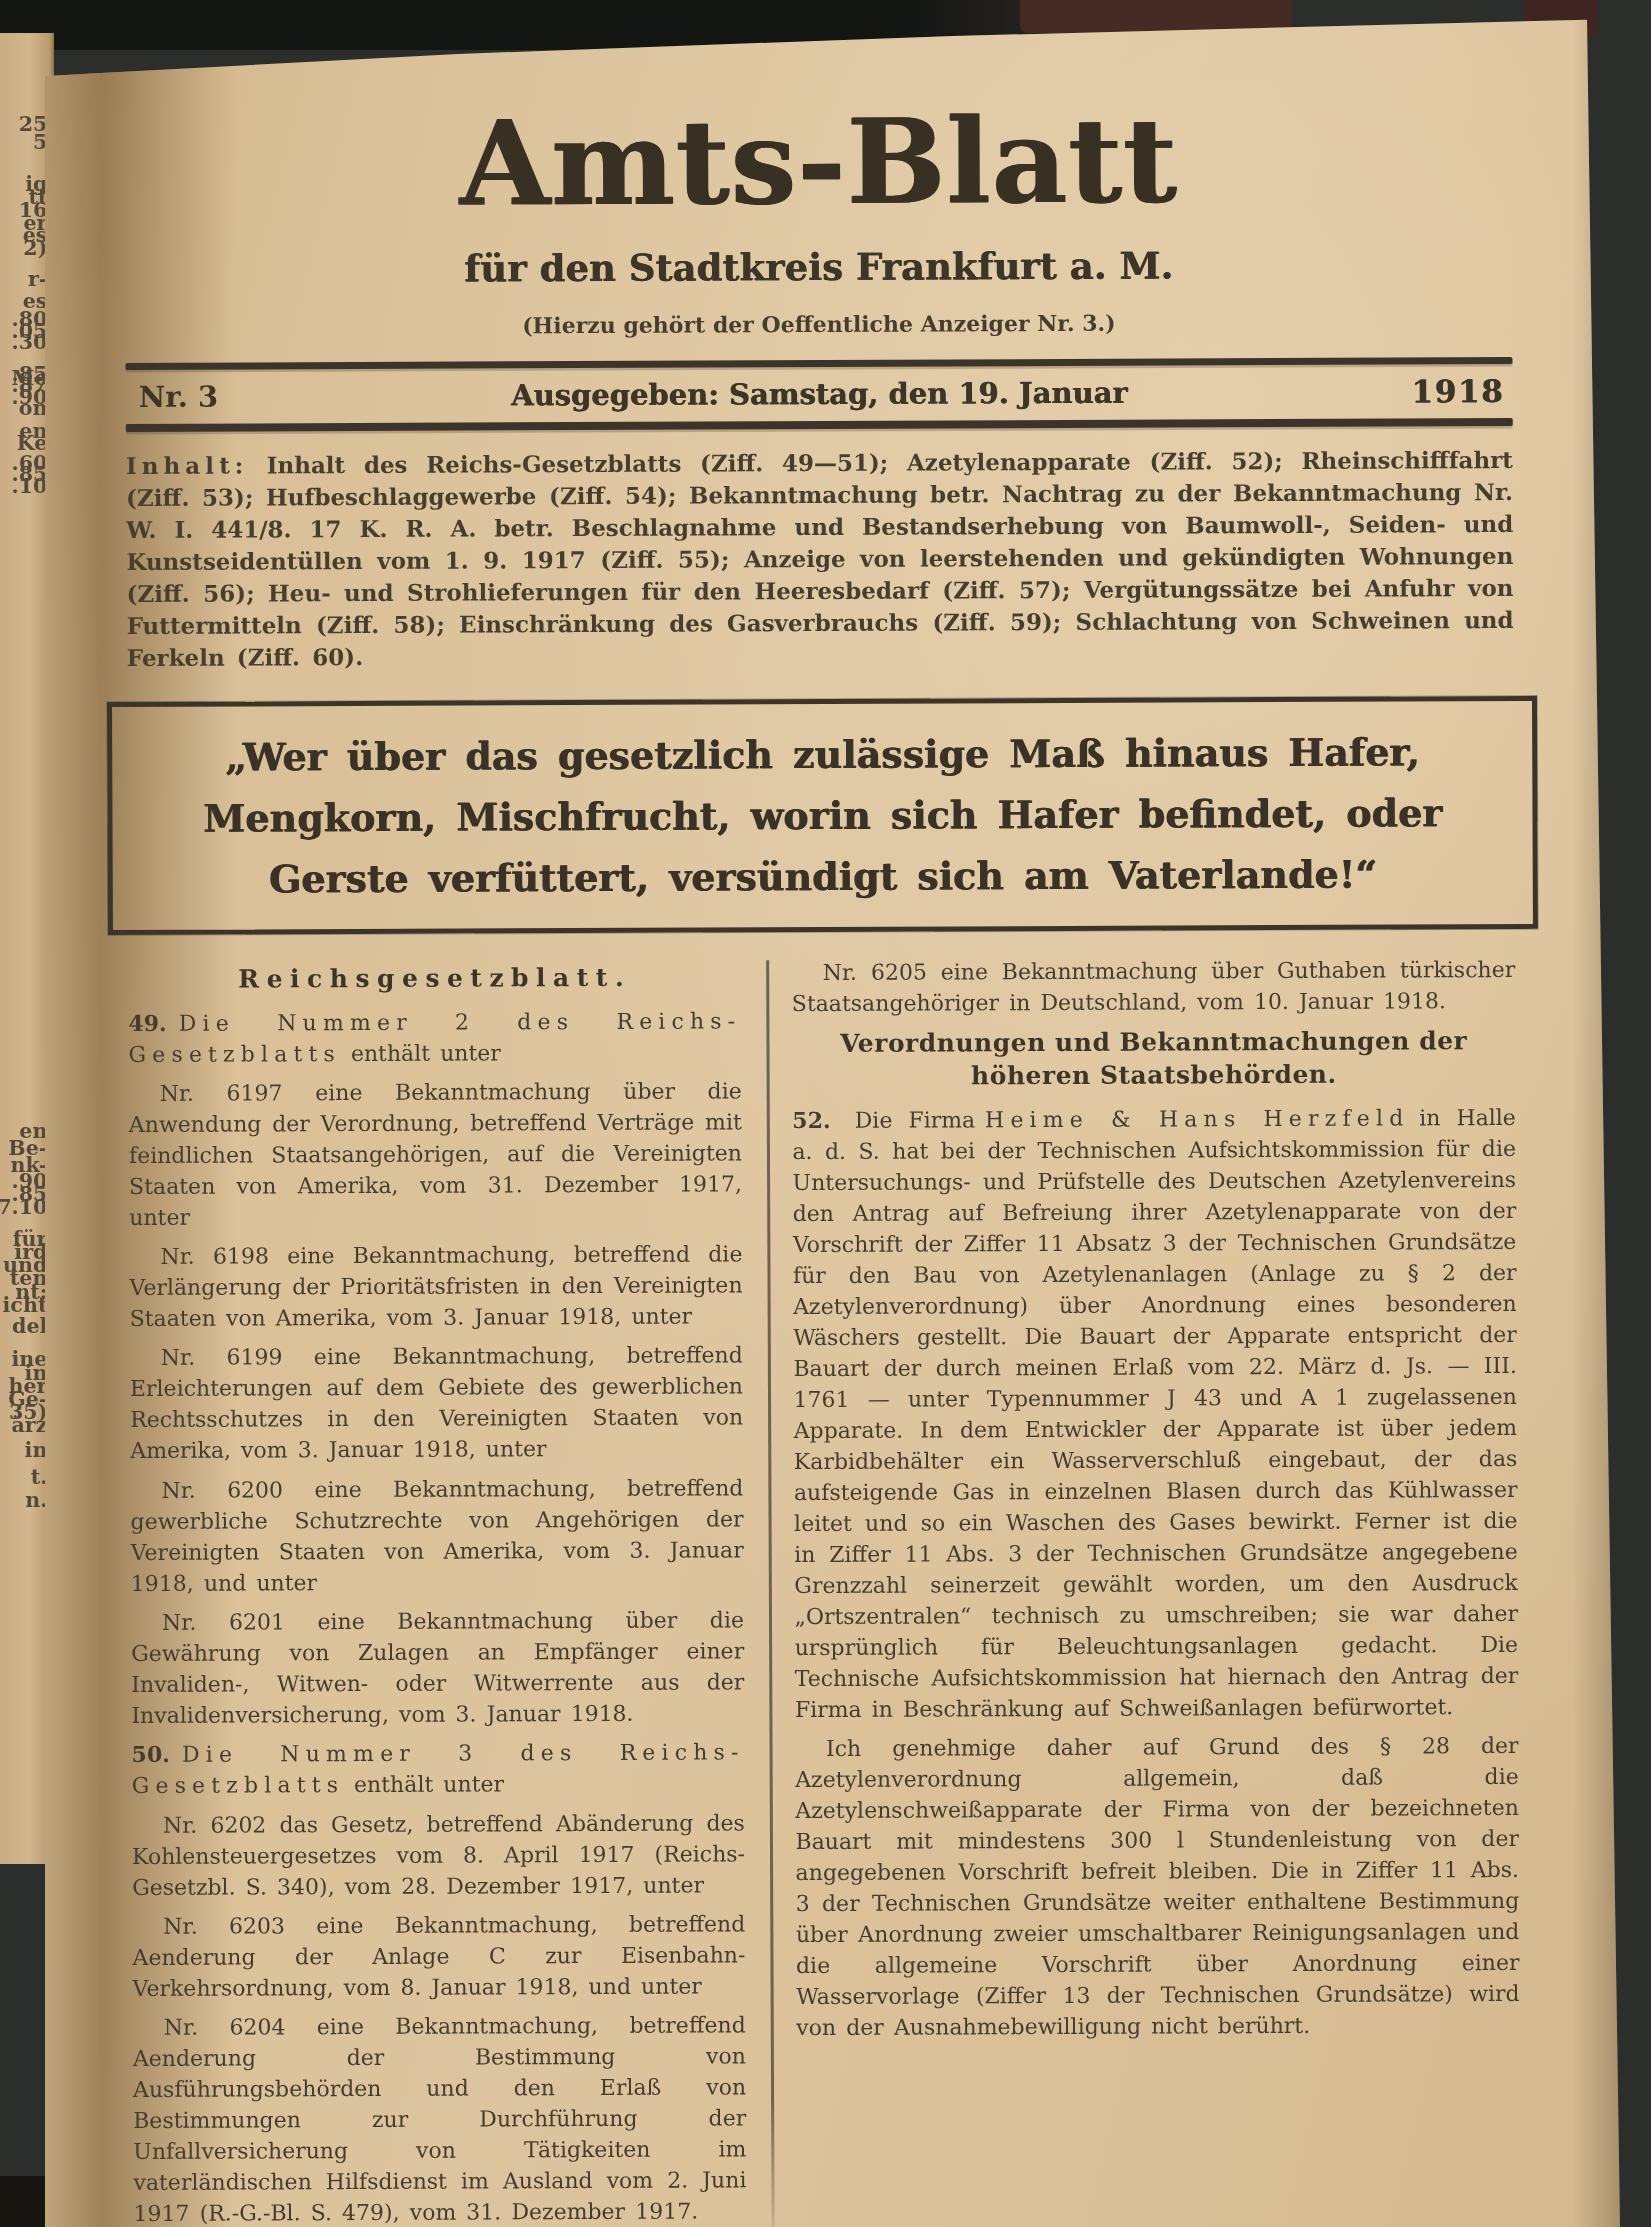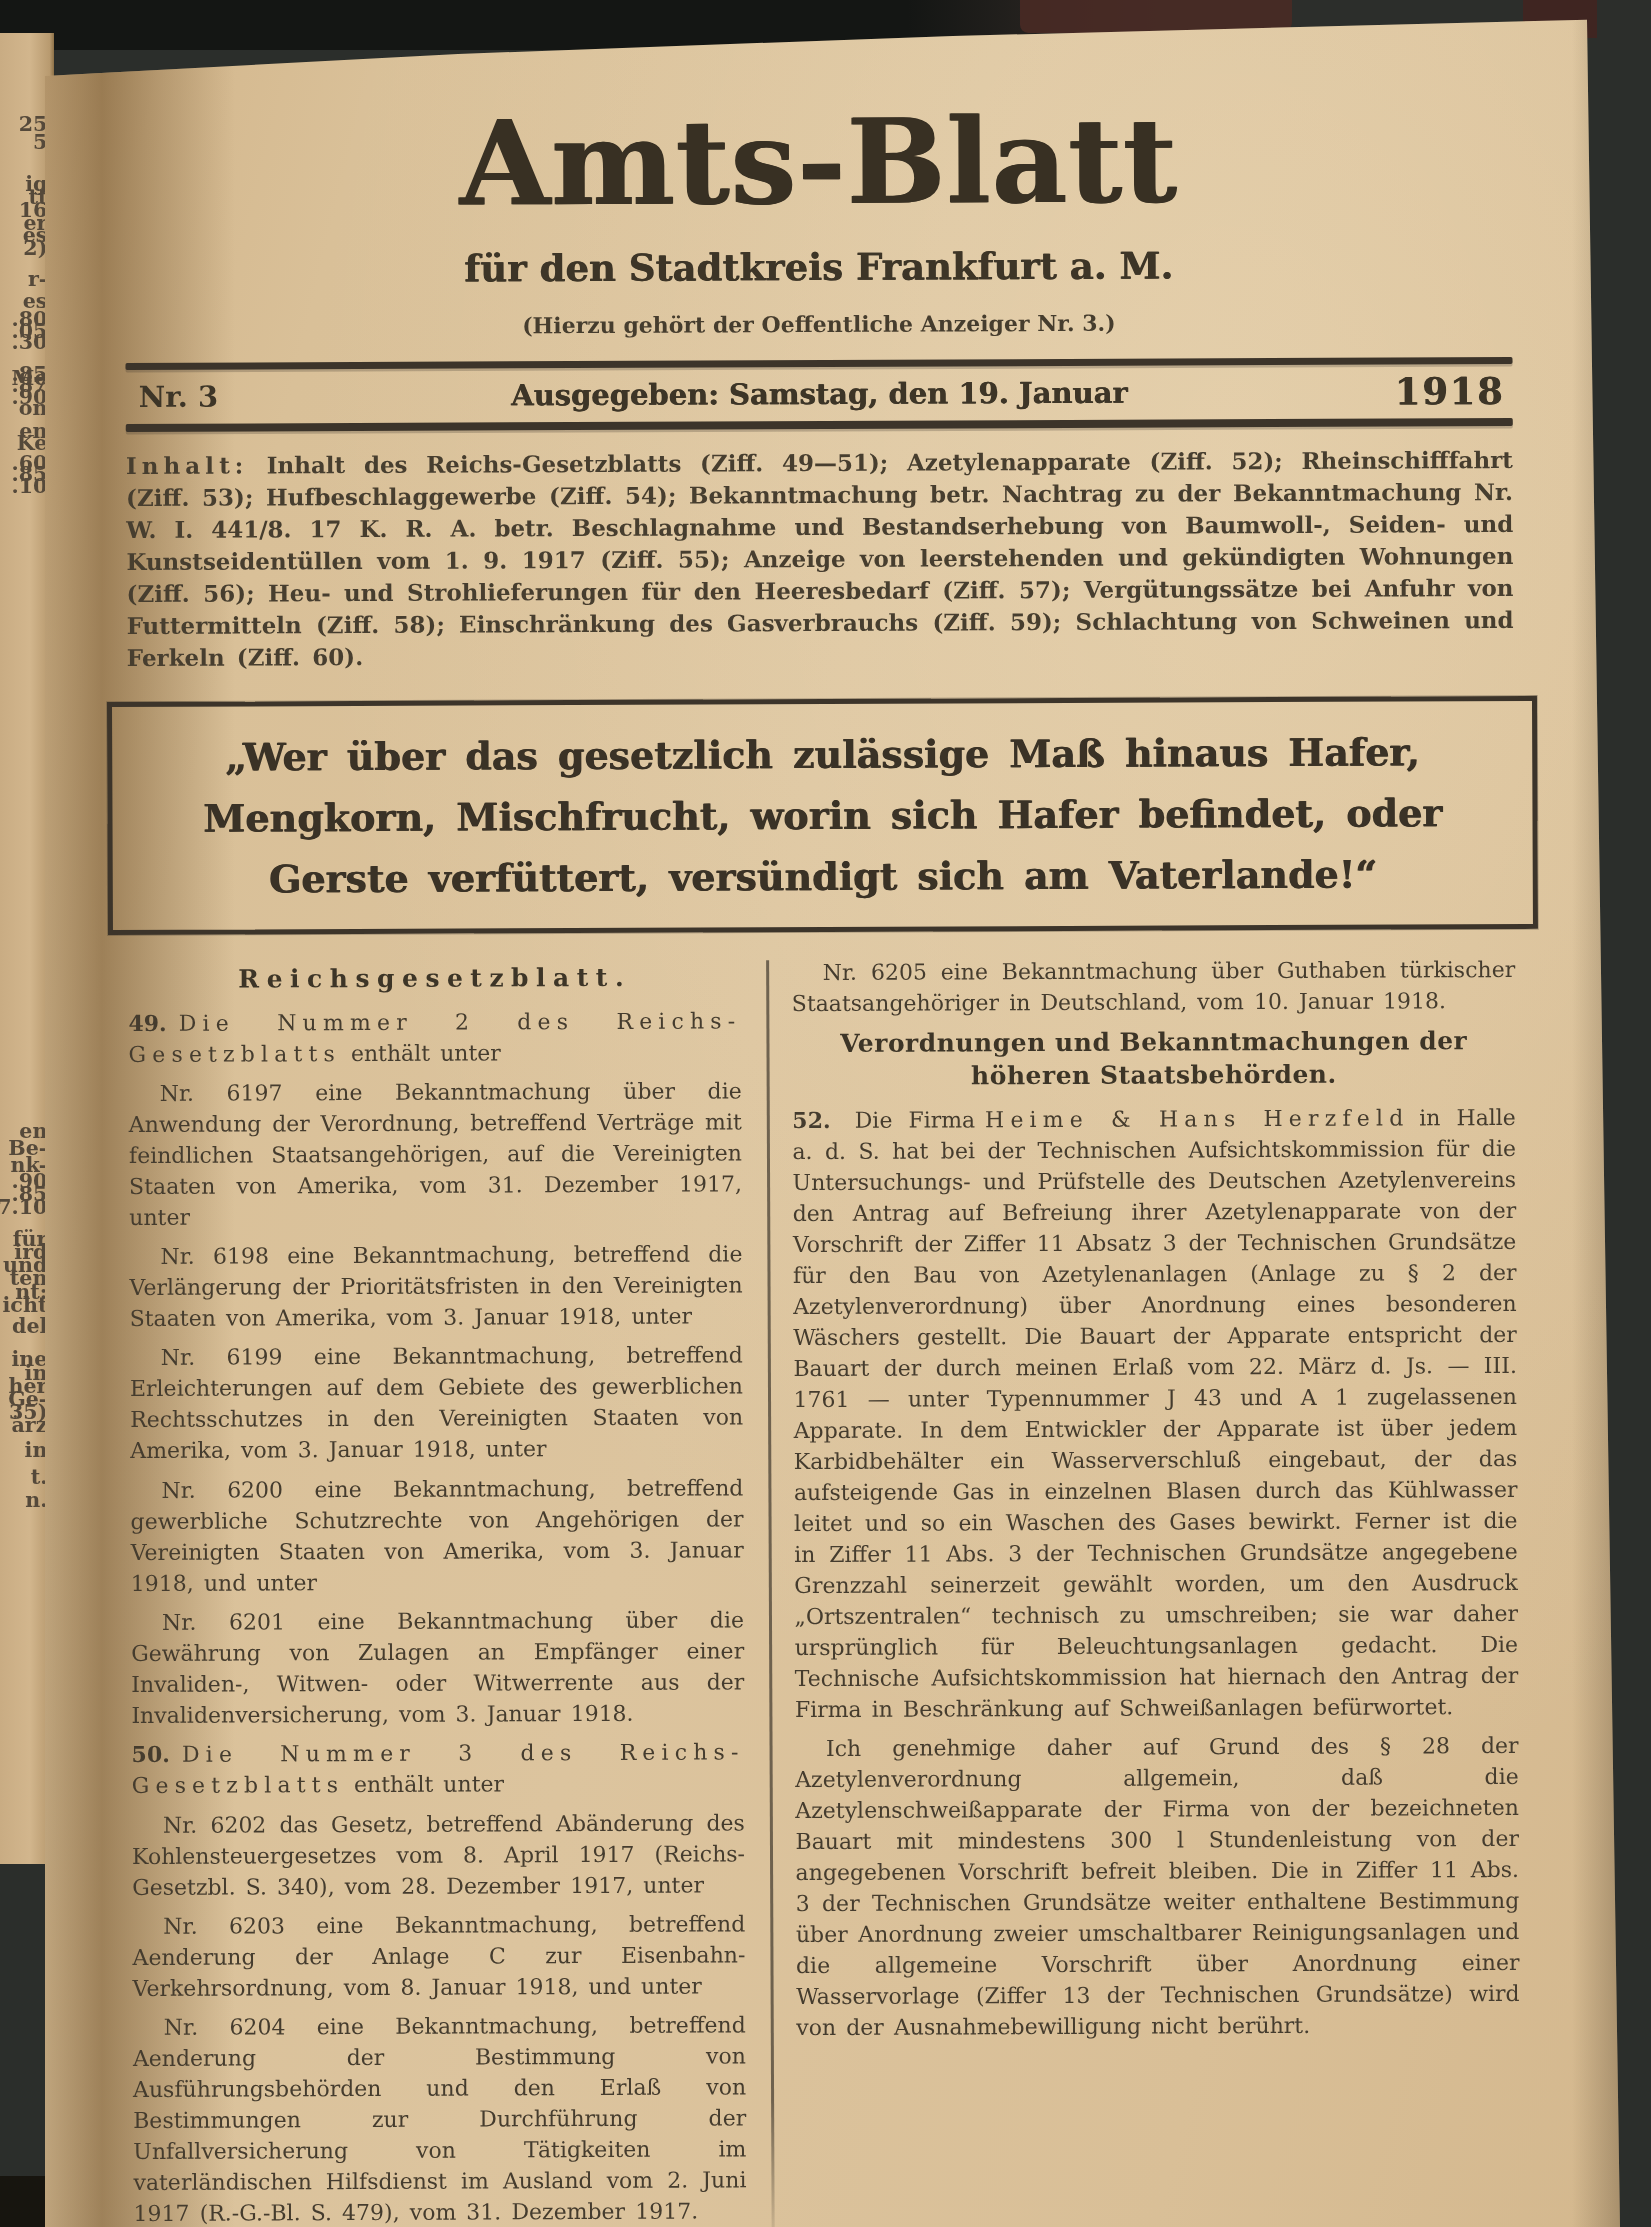--- a/index.html
+++ b/index.html
@@ -35,21 +35,21 @@
   
   .masthead-title{margin-top:83px;text-align:center;font-size:117px;line-height:1.05;font-weight:bold;color:#383023;
     letter-spacing:0.8px;text-shadow:1.2px 0 0 #383023;}
   .masthead-subtitle{margin-top:21.5px;text-align:center;font-size:37px;font-weight:bold;color:#3d3527;text-shadow:0.7px 0 0 #3d3527;}
   .masthead-note{margin-top:21.5px;text-align:center;font-size:22px;font-weight:bold;color:#463d2e;}
   .rule{margin-top:23px;height:7.4px;background:#3c342a;border-radius:1.7px;box-shadow:0 2.5px 0 rgba(60,52,42,.25);}
   .rule.second{margin-top:0;}
   .dateline{position:relative;height:54px;display:flex;align-items:center;font-weight:bold;font-size:29px;color:#3d3527;}
   .dateline .issue{position:absolute;left:13px;}
   .dateline .published{position:absolute;left:0;right:0;text-align:center;text-shadow:0.6px 0 0 #3d3527;}
-  .dateline .year{position:absolute;right:8.3px;font-size:37px;letter-spacing:1.7px;text-shadow:0.6px 0 0 #3d3527;}
+  .dateline .year{position:absolute;right:8.3px;font-size:31px;letter-spacing:1.7px;text-shadow:0.6px 0 0 #3d3527;}
   
   .inhalt{margin-top:18px;font-size:23px;line-height:32px;text-align:justify;word-spacing:.18em;font-weight:bold;color:#473e2f;}
   .inhalt .label{letter-spacing:.22em;margin-right:.8em;}
   
   .slogan-box{margin:28px -23px 0 -20px;border:5px solid #3c342a;padding:20px 25px;box-shadow:0 0 0 0.8px rgba(60,52,42,.3);}
   .slogan-text{font-size:38px;line-height:61px;font-weight:bold;text-align:center;color:#3a3226;text-shadow:0.8px 0 0 #3a3226;word-spacing:.18em;}
   
   .columns{display:flex;margin-top:25px;align-items:stretch;}
   .col-left{width:613px;flex:none;}
   .col-divider{width:2.5px;flex:none;background:linear-gradient(#4a4134 0%,#4a4134 88%,rgba(74,65,52,0) 100%);margin:3.3px 23px 50px 25px;opacity:.75;}

